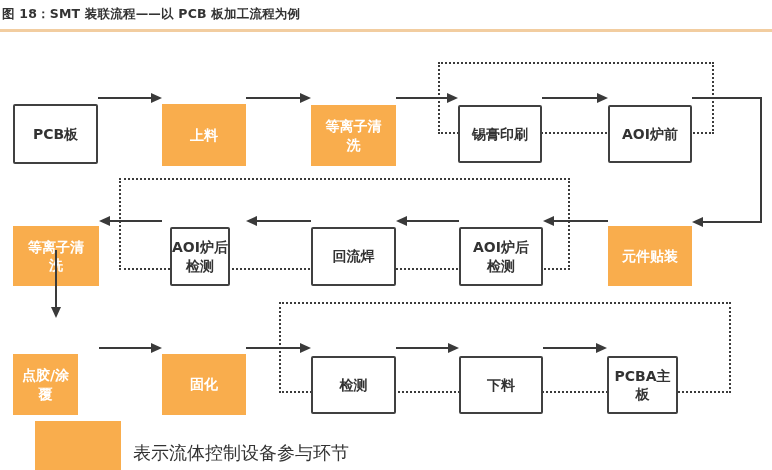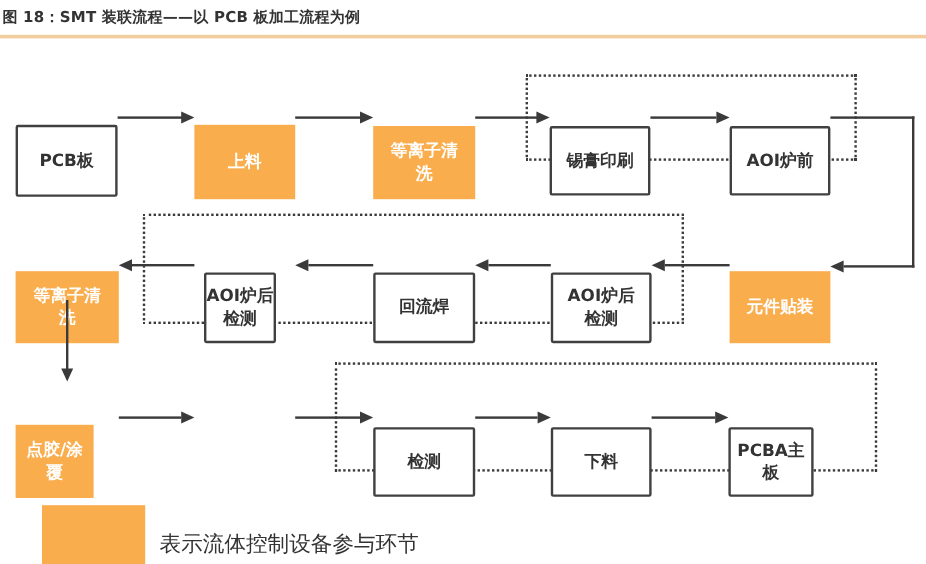--- a/index.html
+++ b/index.html
@@ -98,20 +98,21 @@
 洗</div>
   <div class="node plain" style="left:170px;top:191px;width:60px;height:59px">AOI炉后
 检测</div>
   <div class="node plain" style="left:311px;top:191px;width:85px;height:59px">回流焊</div>
   <div class="node plain" style="left:459px;top:191px;width:84px;height:59px">AOI炉后
 检测</div>
   <div class="node orange" style="left:608px;top:190px;width:84px;height:60px">元件贴装</div>
 
   <div class="node orange" style="left:13px;top:318px;width:65px;height:61px">点胶/涂
 覆</div>
+  <div class="node orange" style="left:162px;top:318px;width:84px;height:61px">固化</div>
   <div class="node plain" style="left:311px;top:320px;width:85px;height:58px">检测</div>
   <div class="node plain" style="left:459px;top:320px;width:84px;height:58px">下料</div>
   <div class="node plain" style="left:607px;top:320px;width:71px;height:58px">PCBA主
 板</div>
 
   <div class="hline" style="left:98px;top:97px;width:54px"></div>
   <div class="head head-right" style="left:151px;top:93px"></div>
   <div class="hline" style="left:246px;top:97px;width:54px"></div>
   <div class="head head-right" style="left:300px;top:93px"></div>
   <div class="hline" style="left:396px;top:97px;width:52px"></div>

